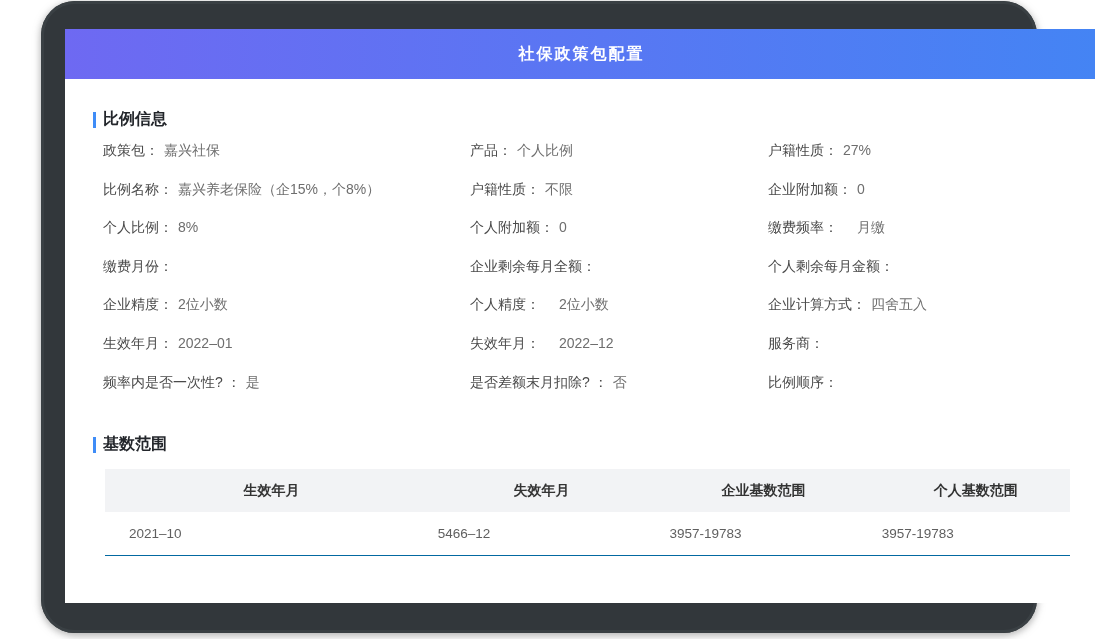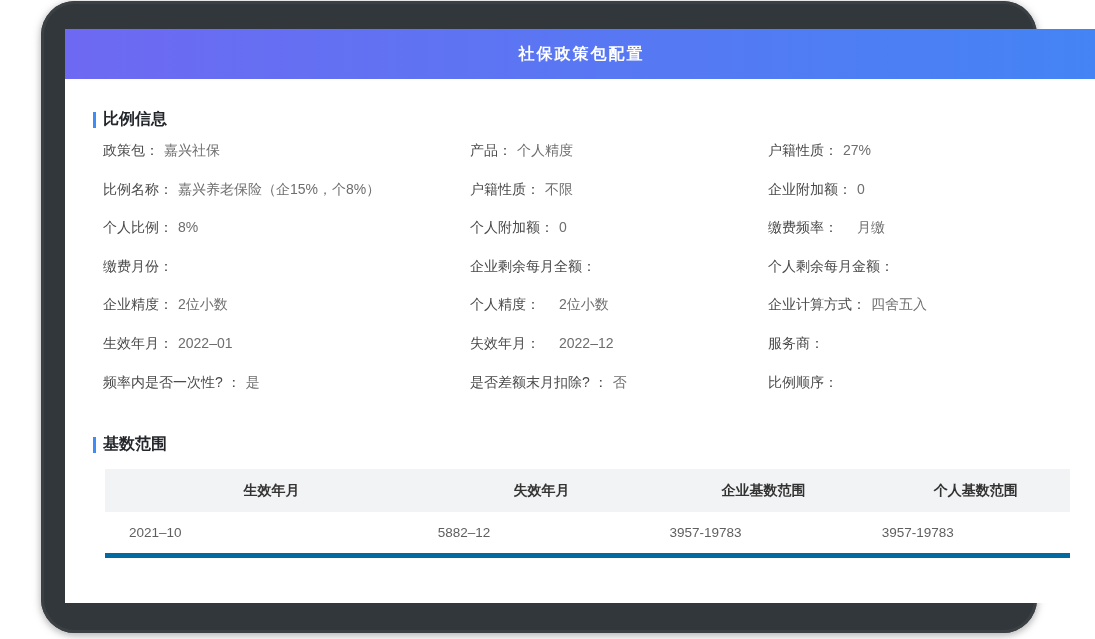--- a/index.html
+++ b/index.html
@@ -53,21 +53,21 @@
     text-align:center; padding-left:24px;
     font-size:14px; font-weight:700; color:#333333;
   }
   thead th:nth-child(1){ width:32%; }
   thead th:nth-child(2){ width:24%; }
   thead th:nth-child(3){ width:22%; }
   thead th:nth-child(4){ width:22%; }
   tbody td {
     height:43px; padding-left:24px;
     font-size:13.5px; color:#5f5f5f;
-    border-bottom:5px solid #0369a1;
+    border-bottom:1px solid #0369a1;
   }
 </style>
 </head>
 <body>
 
 <div class="frame">
   <div class="screen">
 
     <div class="titlebar">
       <span>社保政策包配置</span>
@@ -80,21 +80,21 @@
         <span>比例信息</span>
       </div>
 
       <div class="form-grid">
           <div class="field">
             <span class="field-label">政策包：</span>
             <span class="field-value">嘉兴社保</span>
           </div>
           <div class="field">
             <span class="field-label">产品：</span>
-            <span class="field-value">个人精度</span>
+            <span class="field-value">个人比例</span>
           </div>
           <div class="field">
             <span class="field-label">户籍性质：</span>
             <span class="field-value">27%</span>
           </div>
           <div class="field">
             <span class="field-label">比例名称：</span>
             <span class="field-value">嘉兴养老保险（企15%，个8%）</span>
           </div>
           <div class="field">
@@ -178,21 +178,21 @@
             <tr>
                 <th>生效年月</th>
                 <th>失效年月</th>
                 <th>企业基数范围</th>
                 <th>个人基数范围</th>
               </tr>
           </thead>
           <tbody>
               <tr>
                 <td>2021–10</td>
-                <td>5882–12</td>
+                <td>5466–12</td>
                 <td>3957-19783</td>
                 <td>3957-19783</td>
               </tr>
             </tbody>
         </table>
       </div>
 
     </div>
   </div>
 </div>

